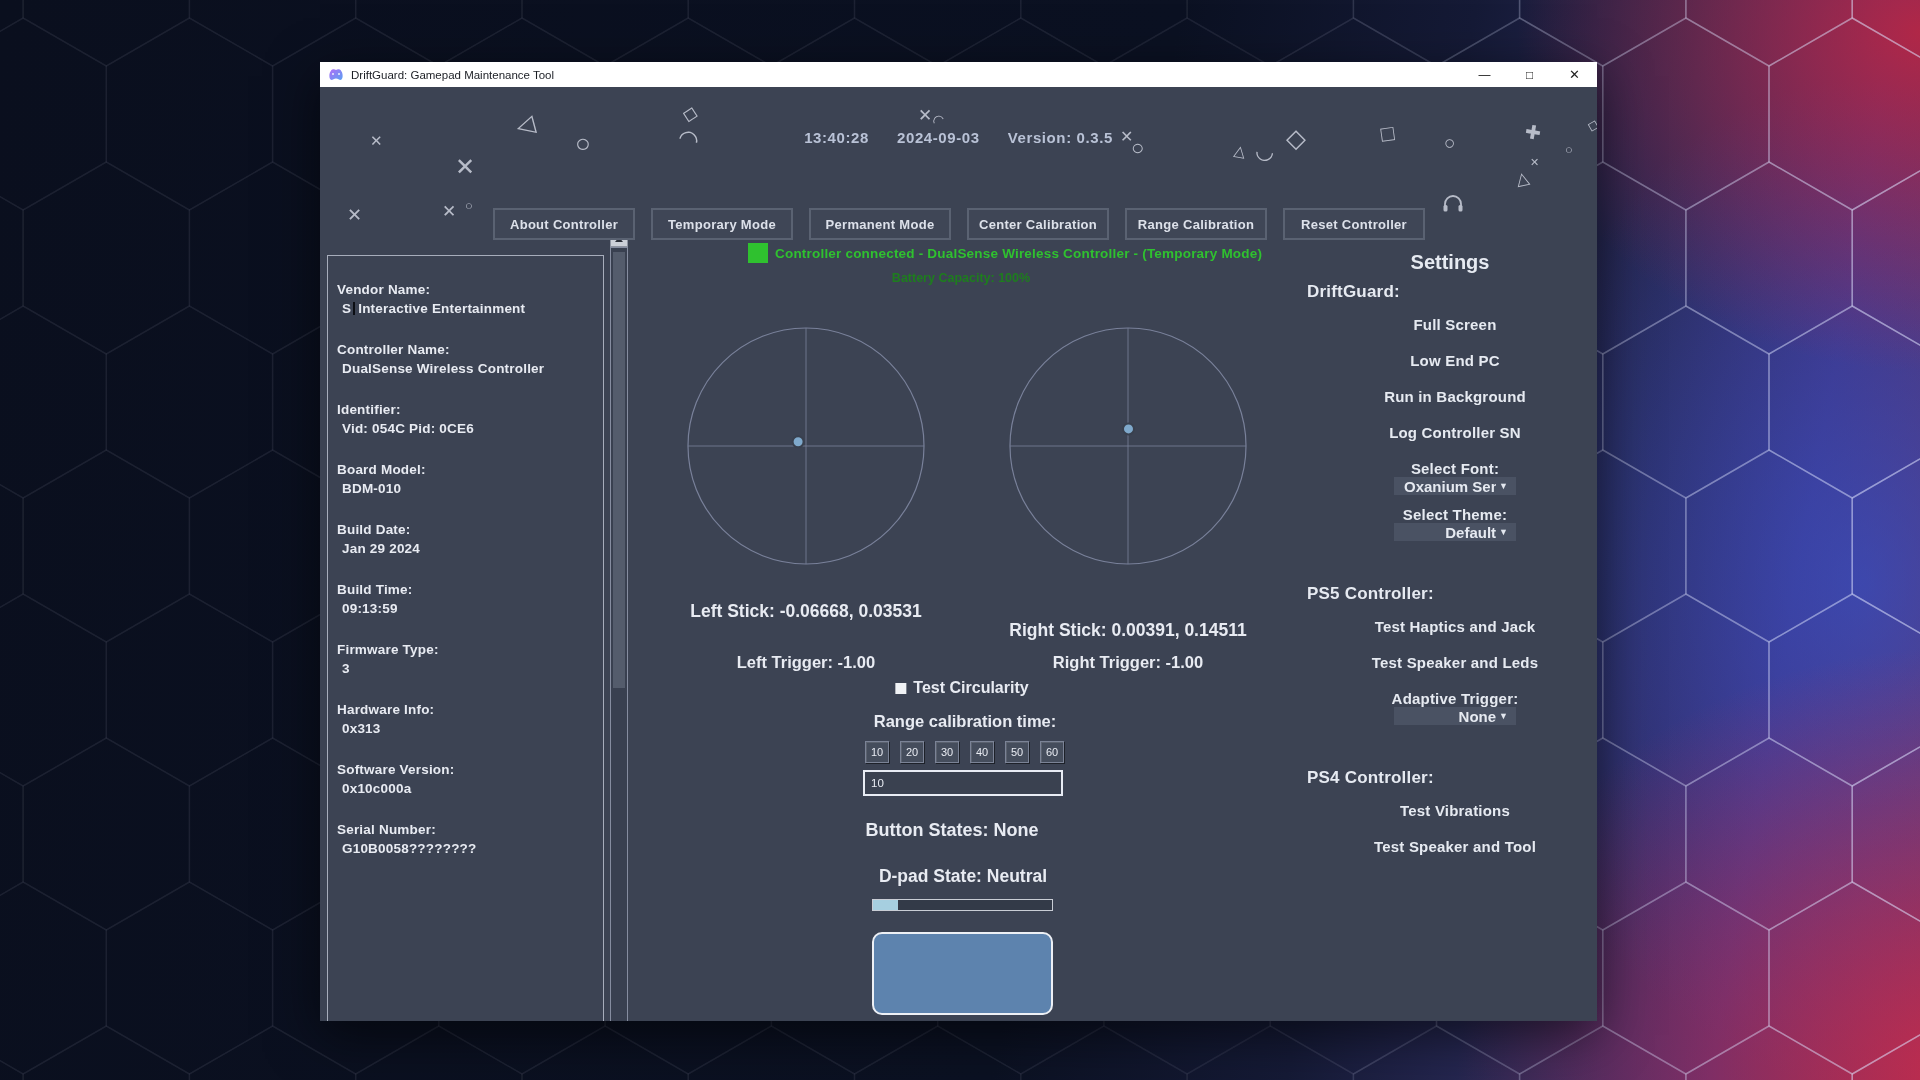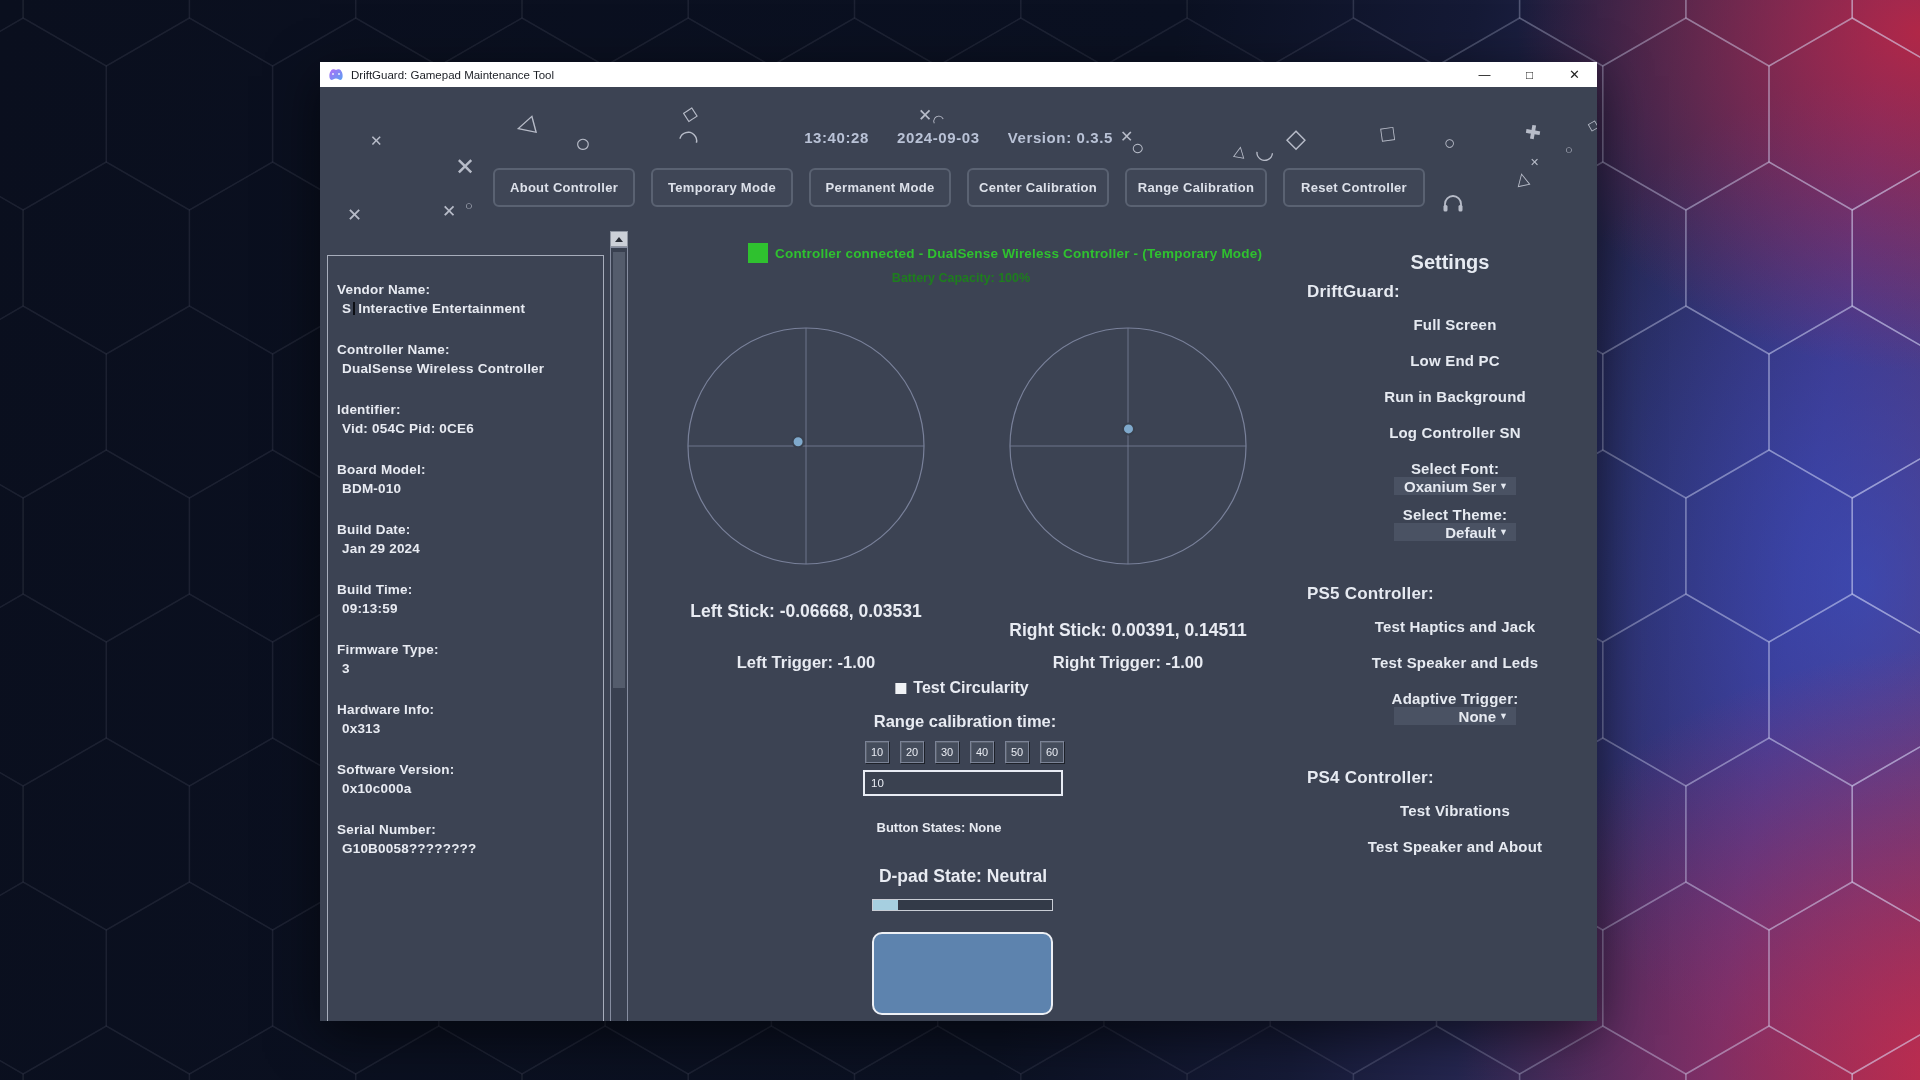--- a/index.html
+++ b/index.html
@@ -20,23 +20,23 @@
   #titlebar .wtitle{margin-left:7px;font-size:11.5px;color:#1b1e24;}
   #titlebar .spacer{flex:1;}
   .wctl{width:45px;height:25px;display:flex;align-items:center;justify-content:center;
     color:#222;font-size:12px;cursor:default;}
   .wctl.close{font-size:13px;}
   #winbody{position:absolute;left:0;top:25px;right:0;bottom:0;background:#3c4353;overflow:hidden;}
   
   #timerow{position:absolute;left:0;right:0;top:42px;display:flex;justify-content:center;gap:28px;
     color:#b9c2d6;font-size:15px;font-weight:600;letter-spacing:.6px;z-index:3;}
   #toolbar{position:absolute;left:173px;top:81px;display:flex;gap:16px;z-index:3;}
-  .tbtn{width:142px;height:39px;box-sizing:border-box;border:2px solid #5a6272;background:#3f4656;
+  .tbtn{width:142px;height:32px;box-sizing:border-box;border:2px solid #5a6272;background:#3f4656;
     color:#dde1ea;font-size:13px;font-weight:600;letter-spacing:.3px;
-    display:flex;align-items:center;justify-content:center;border-radius:6px;}
+    display:flex;align-items:center;justify-content:center;border-radius:0;margin-top:40px;}
   #decor{position:absolute;inset:0;z-index:1;pointer-events:none;}
   .dshape{position:absolute;color:#c9cdd9;opacity:.88;line-height:1;font-weight:400;}
   
   #infopanel{position:absolute;left:7px;top:160px;width:277px;height:791px;box-sizing:border-box;
     border:1px solid #a7adbb;padding:24px 6px 0 9px;overflow:hidden;color:#e8ebf2;margin-top:8px;}
   .f-label{font-size:13.5px;font-weight:600;line-height:19px;letter-spacing:.2px;}
   .f-value{font-size:13.5px;font-weight:600;line-height:19px;padding-left:5px;letter-spacing:.2px;}
   .field-group{margin-bottom:22px;}
   .caret{display:inline-block;width:2px;height:13px;background:#0c0e14;vertical-align:-2px;margin:0 3px 0 2px;}
   
@@ -63,21 +63,21 @@
   #circ-box{width:11px;height:11px;background:#f0f2f5;}
   #circ-label{color:#e8ebf2;font-size:16px;font-weight:700;white-space:nowrap;}
   #range-title{left:645px;top:625px;font-size:16.5px;font-weight:700;}
   #presets{position:absolute;left:545px;top:654px;display:flex;gap:11px;z-index:3;}
   .pbtn{width:24px;height:22px;box-sizing:border-box;background:#454d5c;border:1px solid #7b8396;
     color:#e8ebf2;font-size:11px;display:flex;align-items:center;justify-content:center;
     box-shadow:1px 1px 0 rgba(15,18,24,.7), inset 1px 1px 0 rgba(255,255,255,.12);}
   #range-input{position:absolute;left:543px;top:683px;width:200px;height:26px;box-sizing:border-box;
     border:2px solid #e8ecf4;background:#3a4150;color:#e8ebf2;font-size:11.5px;padding:0 0 0 6px;
     font-family:"Liberation Sans","DejaVu Sans",sans-serif;outline:none;z-index:3;}
-  #btnstates{left:619px;top:733px;font-size:13px;font-weight:700;}
+  #btnstates{left:632px;top:733px;font-size:18px;font-weight:700;}
   #dpadstate{left:643px;top:779px;font-size:17.5px;font-weight:700;}
   #progress{position:absolute;left:552px;top:812px;width:181px;height:12px;box-sizing:border-box;
     border:1px solid #c9cdd5;background:#333a48;z-index:3;}
   #progress-fill{height:100%;background:#a6cfe0;}
   #touchpad{position:absolute;left:552px;top:845px;width:181px;height:83px;box-sizing:border-box;
     background:#5d83ae;border:2px solid #edf0f5;border-radius:10px;z-index:3;}
   
   #settings{position:absolute;left:982px;top:150px;width:295px;box-sizing:border-box;
     padding:0 4px 0 5px;color:#e6eaf1;z-index:3;}
   #settings-title{font-size:20px;font-weight:700;text-align:center;margin:12px 0 6px 0;height:26px;line-height:26px;}
@@ -446,20 +446,20 @@
                 <span class="drop-text">None</span>
                 <span class="drop-arrow">▼</span>
               </div>
             </div>
             <div class="set-heading">PS4 Controller:</div>
             <div class="set-row">
               <span class="slabel">Test Vibrations</span>
               <div class="set-checkbox"></div>
             </div>
             <div class="set-row">
-              <span class="slabel">Test Speaker and About</span>
+              <span class="slabel">Test Speaker and Tool</span>
               <div class="set-checkbox"></div>
             </div>
           </div>
       </div>
     </div>
   </div>
 </div>
 
 </body></html>

